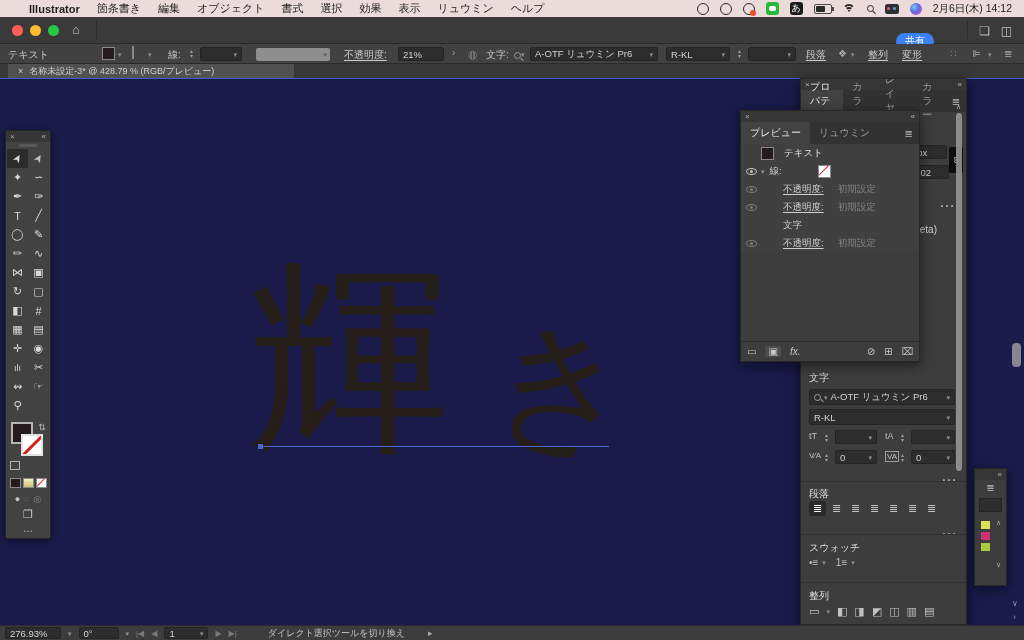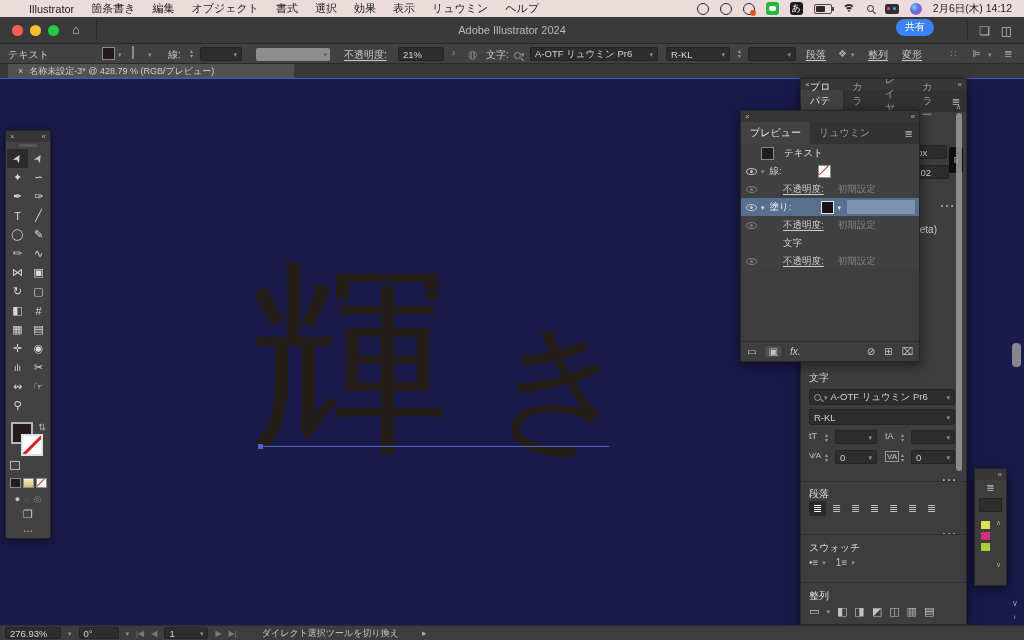--- a/index.html
+++ b/index.html
@@ -3,21 +3,21 @@
 <meta charset="utf-8">
 <style>
   html,body{margin:0;padding:0;background:#000}
   #app{position:relative;width:1024px;height:640px;overflow:hidden;
        font-family:"Liberation Sans","DejaVu Sans",sans-serif;background:#1a1b4b;color:#c9c9c9}
   .abs{position:absolute}
   .flex{display:flex;align-items:center}
   
   .menubar{left:0;top:0;width:1024px;height:17px;background:#ecdbdb;color:#1d1d1d;
            font-size:11px;display:flex;align-items:center;padding:0 12px;box-sizing:border-box;gap:17px}
-  .menubar .bold{font-weight:normal}
+  .menubar .bold{font-weight:bold}
   .mb-right{margin-left:auto;display:flex;align-items:center;gap:11px;font-size:10.5px}
   .mb-circ{width:12px;height:12px;border:1.4px solid #2a2a2a;border-radius:50%;position:relative;box-sizing:border-box}
   .mb-circ.dot::after{content:"";position:absolute;right:-2px;bottom:-2px;width:6px;height:6px;background:#e8502a;border-radius:50%}
   .line-badge{width:13px;height:13px;background:#27b83a;border-radius:3px;position:relative}
   .line-badge::after{content:"";position:absolute;left:3px;top:3.5px;width:7px;height:5px;background:#fff;border-radius:2px}
   .ime-badge{width:13px;height:13px;background:#1b1b1b;color:#fff;border-radius:3px;font-size:9px;
              display:flex;align-items:center;justify-content:center}
   .batt{width:16px;height:8px;border:1px solid #4a4a4a;border-radius:2px;position:relative}
   .batt::before{content:"";position:absolute;left:1px;top:1px;bottom:1px;width:9px;background:#2a2a2a;border-radius:1px}
   .batt::after{content:"";position:absolute;right:-3px;top:2px;width:2px;height:4px;background:#4a4a4a}
@@ -130,22 +130,21 @@
       <span>2月6日(木) 14:12</span>
     </span>
   </div>
 
   <div class="titlebar abs">
     <span class="tl abs" style="left:12px;top:8px;background:#ff5f57"></span>
     <span class="tl abs" style="left:30px;top:8px;background:#febc2e"></span>
     <span class="tl abs" style="left:48px;top:8px;background:#28c840"></span>
     <span class="abs" style="left:72px;top:5px;font-size:13px;color:#c6c6c6">⌂</span>
     <span class="abs" style="left:96px;top:3px;width:1px;height:20px;background:#2c2c2c"></span>
-    <span class="abs" style="left:0;right:0;top:7px;text-align:center;font-size:11px;color:#b8b8b8">Adobe Illustrator 2024</span>
-    <span class="share-btn abs" style="right:90px;top:2px">共有</span>
+    <span class="share-btn abs" style="right:90px;top:16px">共有</span>
 
     <span class="abs" style="right:56px;top:4px;width:1px;height:18px;background:#2c2c2c"></span>
     <span class="ws-icon abs" style="right:34px;top:7px">❏</span>
     <span class="ws-icon abs" style="right:12px;top:7px">◫</span>
   </div>
 
   <div class="controlbar abs">
     <span class="abs" style="left:8px;top:4px">テキスト</span>
     <span class="swatch abs" style="left:102px;top:3px;background:#241b1e"></span>
     <span class="chev abs" style="left:118px;top:7px">▾</span>
@@ -404,30 +403,20 @@
         <span>線:</span>
         <span class="swatch none-swatch" style="margin-left:36px"></span>
       </div>
       <div class="arow">
         <span class="eyecol">
             <span class="eye dim"></span>
           </span>
         <span class="uline" style="margin-left:22px">不透明度:</span>
         <span class="dim" style="margin-left:14px">初期設定</span>
       </div>
-      <div class="arow" style="background:#57708e">
-        <span class="eyecol">
-            <span class="eye"></span>
-          </span>
-        <span class="chev" style="margin-right:5px;color:#dde5ee">▾</span>
-        <span style="color:#f0f3f7">塗り:</span>
-        <span class="swatch" style="background:#1c1116;border-color:#e8e8e8;margin-left:30px"></span>
-        <span class="chev" style="margin-left:3px;color:#dde5ee">▾</span>
-        <span style="flex:1;height:14px;background:#7e93ad;margin:0 4px 0 6px;border-radius:1px"></span>
-      </div>
       <div class="arow">
         <span class="eyecol">
             <span class="eye dim"></span>
           </span>
         <span class="uline" style="margin-left:22px">不透明度:</span>
         <span class="dim" style="margin-left:14px">初期設定</span>
       </div>
       <div class="arow">
         <span class="eyecol"></span>
         <span style="margin-left:22px">文字</span>
@@ -475,17 +464,17 @@
     <span class="fld" style="width:40px;height:12px">0°</span>
     <span class="chev">▾</span>
     <span class="dim" style="font-size:8px">|◀</span>
     <span class="dim" style="font-size:8px">◀</span>
     <span class="fld" style="width:44px;height:12px">
         <span>1</span>
         <span style="margin-left:auto" class="chev">▾</span>
       </span>
     <span class="dim" style="font-size:8px">▶</span>
     <span class="dim" style="font-size:8px">▶|</span>
-    <span style="margin-left:18px">ダイレクト選択ツールを切り換え</span>
+    <span style="margin-left:24px">ダイレクト選択ツールを切り換え</span>
     <span style="margin-left:16px;color:#a8a8a8">▸</span>
   </div>
 
 </div>
 
 </body></html>

